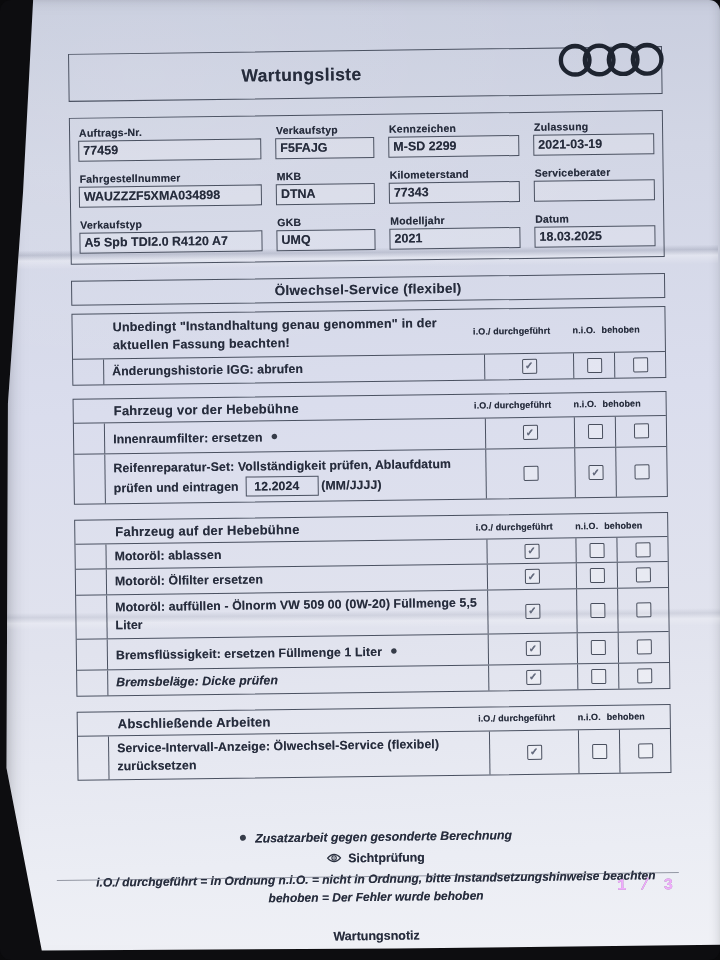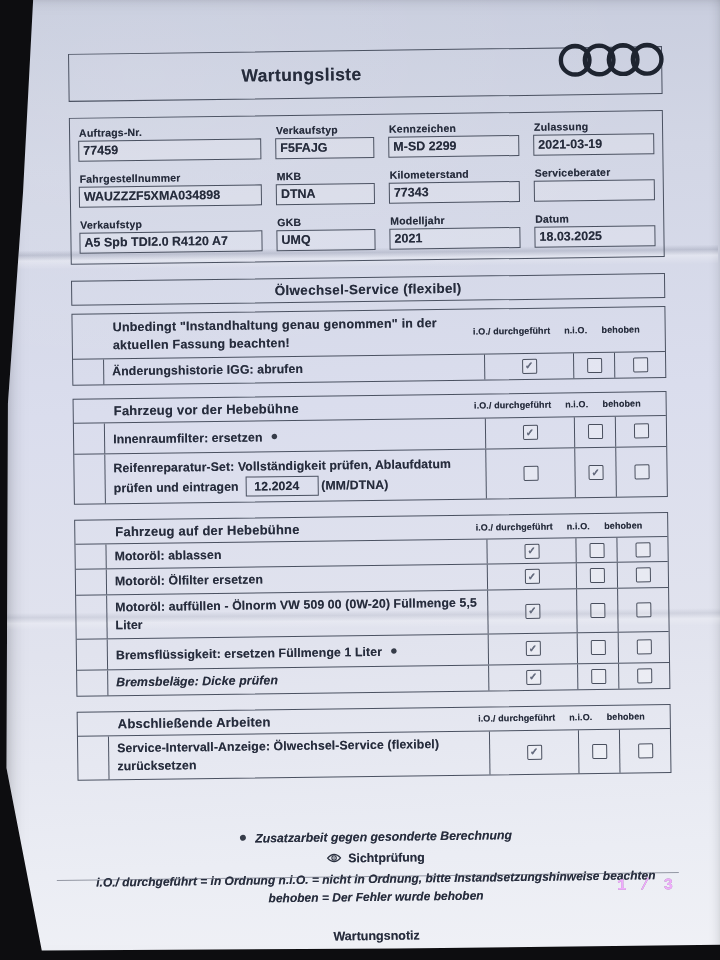--- a/index.html
+++ b/index.html
@@ -2,20 +2,21 @@
 <html><head>
 <meta charset="utf-8">
 <style>
   html,body{margin:0;padding:0;background:#0a0a0c;}
   .photo{
     position:relative;width:720px;height:960px;overflow:hidden;
     background:#0d0d10;
     font-family:"Liberation Sans", sans-serif;
     font-weight:bold;
     color:#262c3c;
+    border-radius:11px;
   }
   
   .paper{
     position:absolute;inset:0;
     clip-path:polygon(4.6% 0%,100% 0%,100% 98.4%,55% 98.8%,5.8% 99%,0.9% 80%,1.1% 42%,3.2% 20%);
     background:
       radial-gradient(120% 55% at 20% 8%, rgba(255,255,255,0.10), rgba(255,255,255,0) 60%),
       linear-gradient(177deg,#c7ccdd 0%,#d2d6e5 18%,#dadded 42%,#e1e3ee 66%,#ebedf4 88%,#f0f1f6 100%);
     box-shadow:inset 14px 0 22px -12px rgba(20,22,30,0.55), inset -6px 0 14px -10px rgba(20,22,30,0.35);
   }
@@ -48,21 +49,21 @@
     font-size:12.5px;white-space:nowrap;overflow:hidden;background:rgba(255,255,255,0.14);}
   
   .service-bar{margin-top:16px;height:23px;line-height:23px;text-align:center;font-size:13.5px;letter-spacing:0.3px;}
   
   .sec{margin-top:13px;}
   .sec1{margin-top:8px;}
   .sec-head{display:flex;align-items:center;}
   .sec-title{flex:1;font-size:13px;padding:4px 6px 4px 40px;letter-spacing:0.2px;}
   .sec1 .sec-title{font-size:12.5px;line-height:1.45;padding-right:4px;}
   .colhead{font-size:9px;text-align:center;white-space:nowrap;letter-spacing:0.1px;}
-  .colhead.ok{width:88px;} .colhead.nok{width:40px;} .colhead.beh{width:50px;padding-right:19px;}
+  .colhead.ok{width:88px;} .colhead.nok{width:40px;text-align:right;} .colhead.beh{width:50px;padding-right:19px;}
   .row{display:flex;align-items:center;border-top:1.1px solid #4a5161;min-height:21px;}
   .gut{width:30px;align-self:stretch;border-right:1.1px solid #4a5161;}
   .txt{flex:1;font-size:12.3px;padding:3px 4px 3px 8px;line-height:1.5;letter-spacing:0.1px;}
   .txt.italic{font-style:italic;}
   .cell{align-self:stretch;display:flex;align-items:center;justify-content:center;border-left:1.1px solid #4a5161;}
   .cell.ok{width:88px;} .cell.nok{width:40px;} .cell.beh{width:50px;}
   .chk{width:13px;height:13px;border:1.3px solid #494f5e;border-radius:1.5px;
     background:rgba(255,255,255,0.28);display:flex;align-items:center;justify-content:center;
     font-size:10px;color:#666d80;line-height:1;}
   .dot{display:inline-block;color:#363c49;font-size:13px;vertical-align:1px;margin-left:8px;text-shadow:none;}
@@ -189,21 +190,21 @@
           </div>
         <div class="cell nok">
             <span class="chk"></span>
           </div>
         <div class="cell beh">
             <span class="chk"></span>
           </div>
       </div>
       <div class="row row-tall">
         <div class="gut"></div>
-        <div class="txt"><span>Reifenreparatur-Set: Vollständigkeit prüfen, Ablaufdatum prüfen und eintragen</span> <span class="inline-box">12.2024</span><span>(MM/DTNA)</span></div>
+        <div class="txt"><span>Reifenreparatur-Set: Vollständigkeit prüfen, Ablaufdatum prüfen und eintragen</span> <span class="inline-box">12.2024</span><span>(MM/JJJJ)</span></div>
         <div class="cell ok">
             <span class="chk"></span>
           </div>
         <div class="cell nok">
             <span class="chk checked">✓</span>
           </div>
         <div class="cell beh">
             <span class="chk"></span>
           </div>
       </div>

